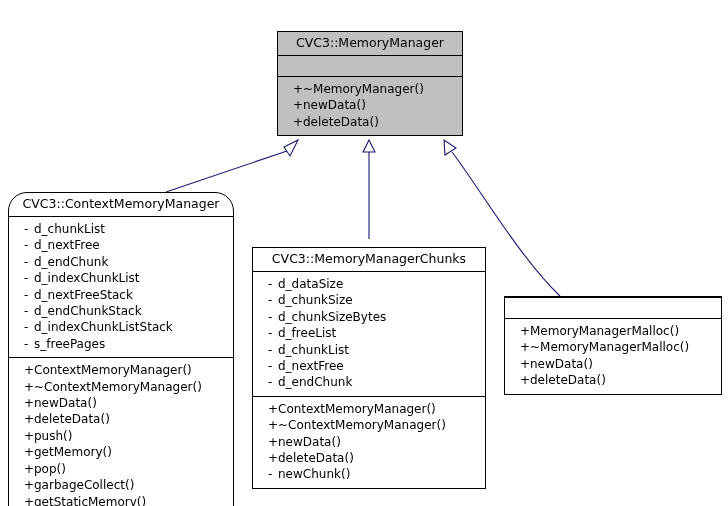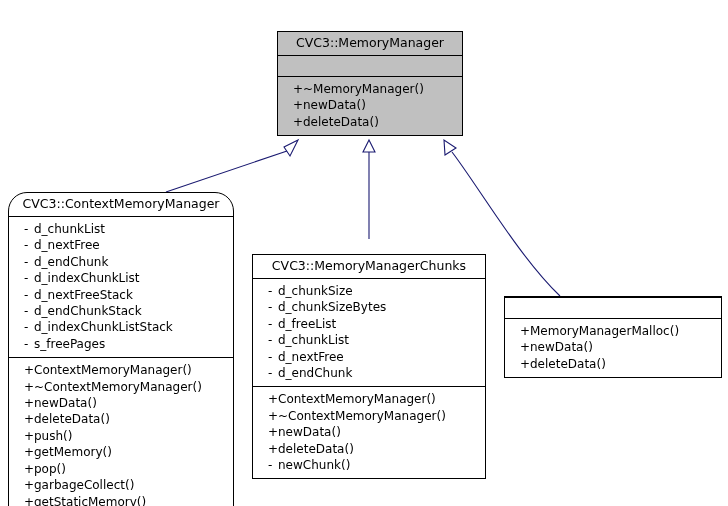--- a/index.html
+++ b/index.html
@@ -131,24 +131,25 @@
       <li class="member"><span class="vis">+</span><span>deleteData()</span></li>
       <li class="member"><span class="vis">+</span><span>push()</span></li>
       <li class="member"><span class="vis">+</span><span>getMemory()</span></li>
       <li class="member"><span class="vis">+</span><span>pop()</span></li>
       <li class="member"><span class="vis">+</span><span>garbageCollect()</span></li>
       <li class="member"><span class="vis">+</span><span>getStaticMemory()</span></li>
       <li class="member"><span class="vis">-</span><span>newChunk()</span></li>
     </ul>
   </div>
 
-  <div class="uml-class" id="box-memory-manager-chunks" style="left:252px; top:228px; width:234px;">
+  <div class="uml-class" id="box-memory-manager-chunks" style="left:252px; top:221px; width:234px;">
     <div class="class-title">CVC3::MemoryManagerChunks</div>
     <div class="sep"></div>
     <ul class="member-list">
+      <li class="member"><span class="vis">-</span><span>d_dataSize</span></li>
       <li class="member"><span class="vis">-</span><span>d_chunkSize</span></li>
       <li class="member"><span class="vis">-</span><span>d_chunkSizeBytes</span></li>
       <li class="member"><span class="vis">-</span><span>d_freeList</span></li>
       <li class="member"><span class="vis">-</span><span>d_chunkList</span></li>
       <li class="member"><span class="vis">-</span><span>d_nextFree</span></li>
       <li class="member"><span class="vis">-</span><span>d_endChunk</span></li>
     </ul>
     <div class="sep"></div>
     <ul class="member-list">
       <li class="member"><span class="vis">+</span><span>ContextMemoryManager()</span></li>
@@ -158,18 +159,19 @@
       <li class="member"><span class="vis">-</span><span>newChunk()</span></li>
     </ul>
   </div>
 
   <div class="uml-class" id="box-memory-manager-malloc" style="left:504px; top:270px; width:218px;">
     <div class="sep"></div>
     <ul class="member-list empty"></ul>
     <div class="sep"></div>
     <ul class="member-list">
       <li class="member"><span class="vis">+</span><span>MemoryManagerMalloc()</span></li>
+      <li class="member"><span class="vis">+</span><span>~MemoryManagerMalloc()</span></li>
       <li class="member"><span class="vis">+</span><span>newData()</span></li>
       <li class="member"><span class="vis">+</span><span>deleteData()</span></li>
     </ul>
   </div>
 
 </div>
 
 </body></html>

